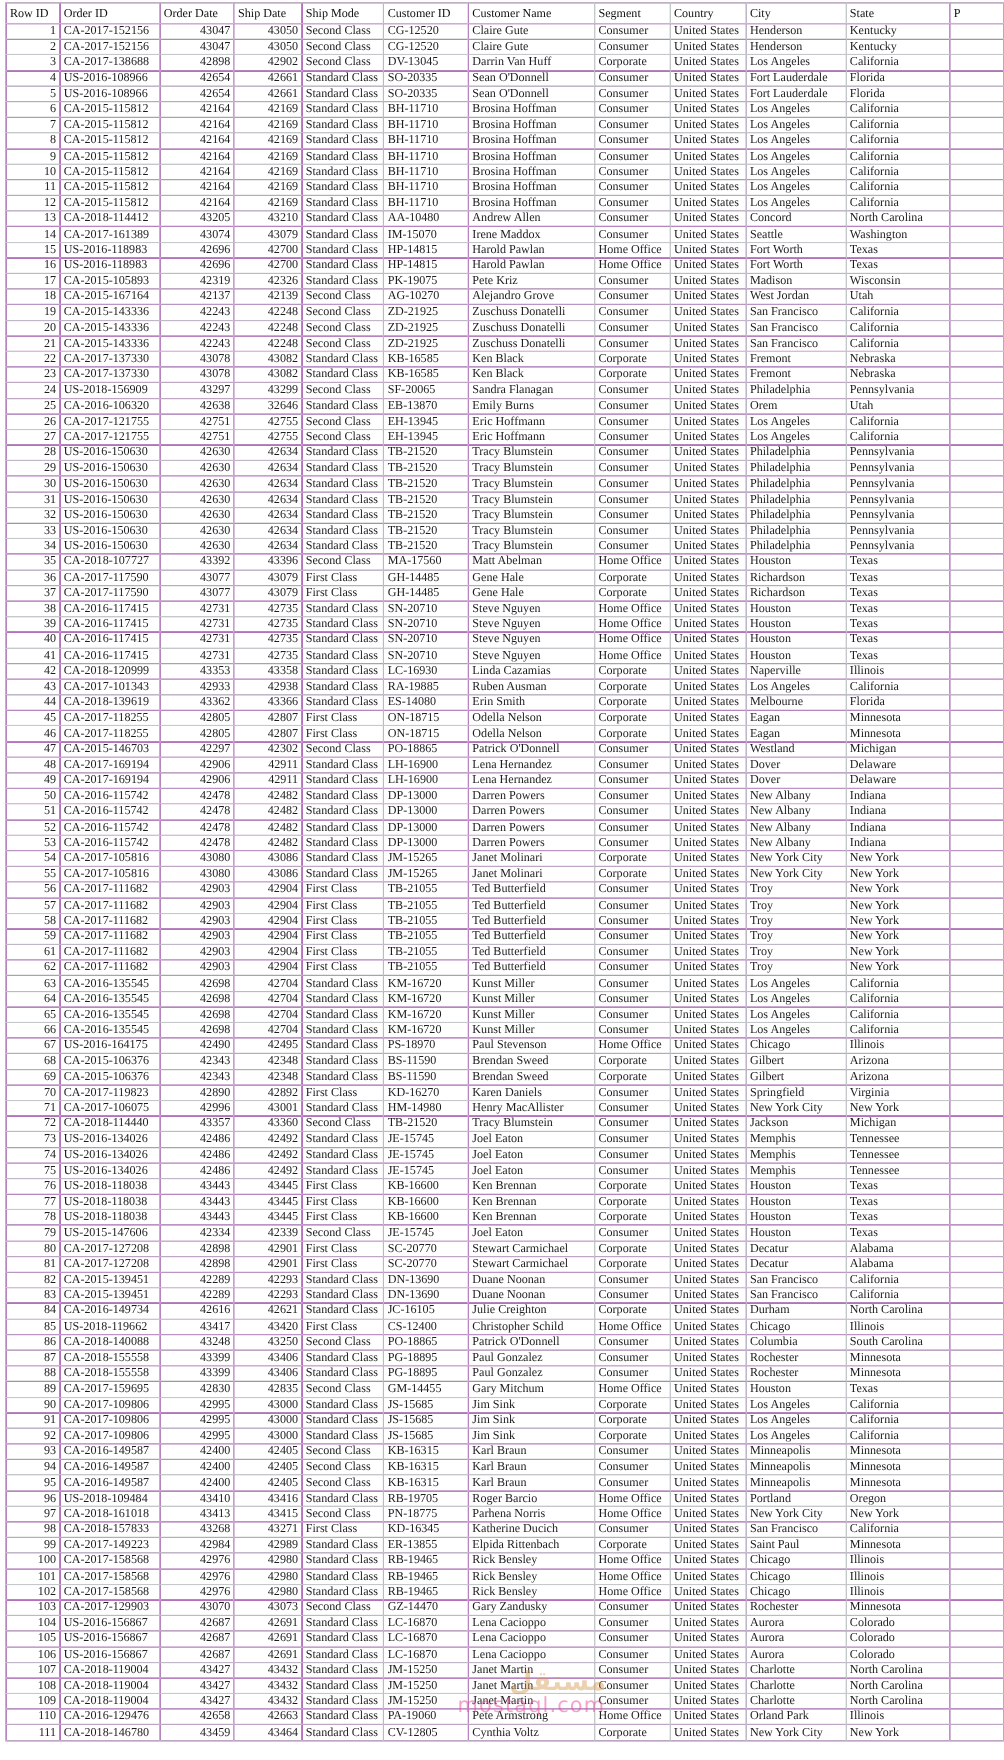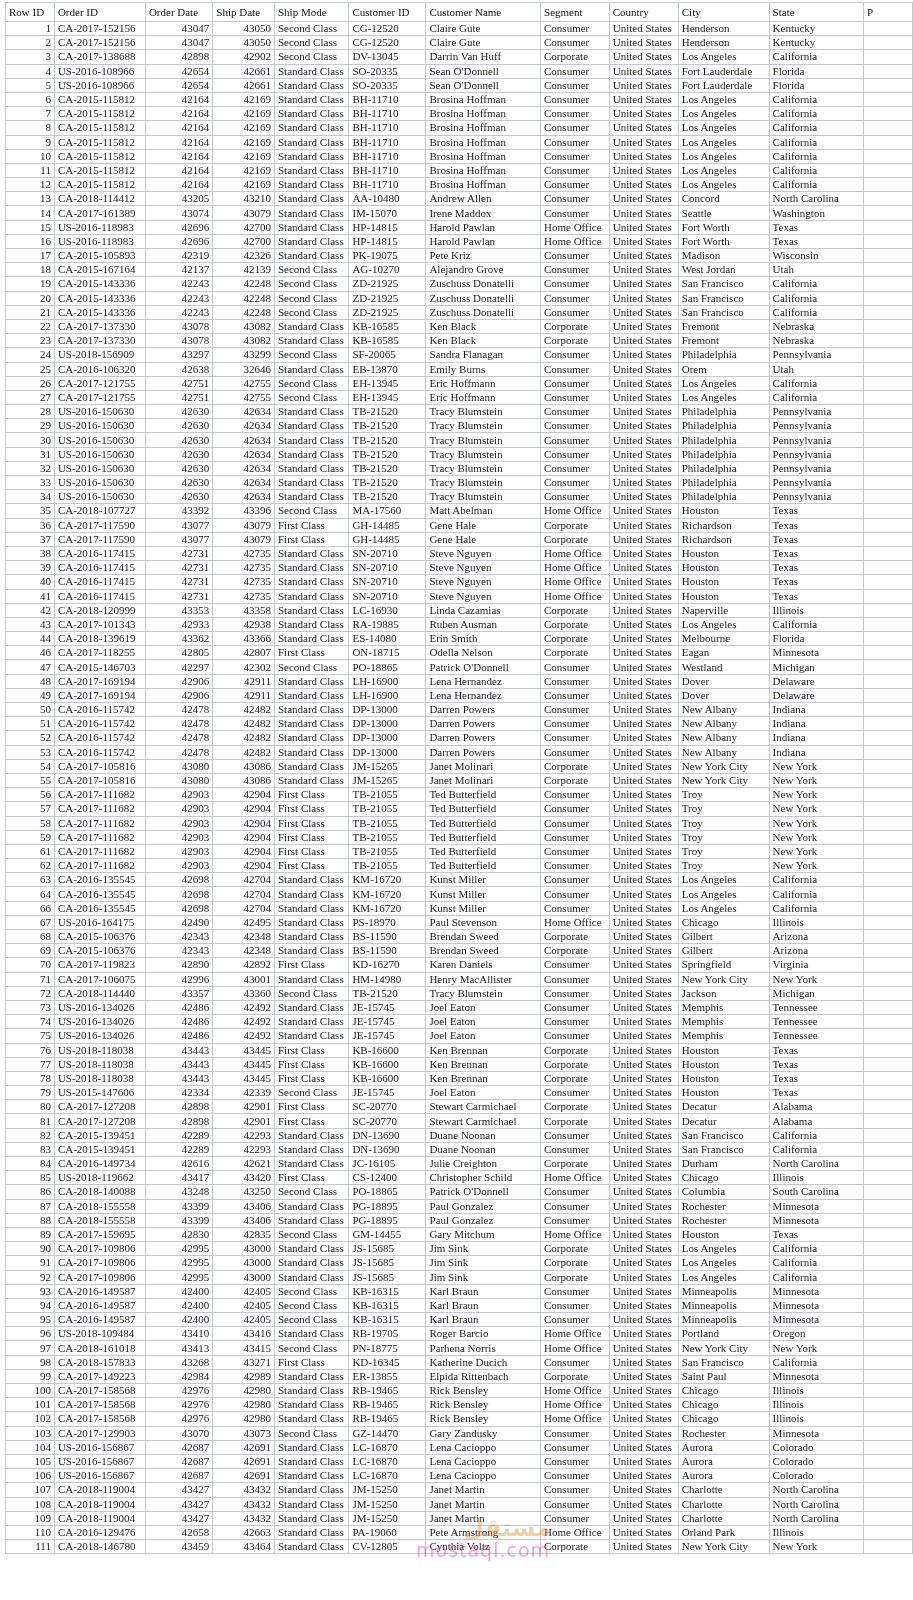--- a/index.html
+++ b/index.html
@@ -681,20 +681,34 @@
           <td>Standard Class</td>
           <td>ES-14080</td>
           <td>Erin Smith</td>
           <td>Corporate</td>
           <td>United States</td>
           <td>Melbourne</td>
           <td>Florida</td>
           <td></td>
         </tr>
         <tr>
+          <td class="num">45</td>
+          <td>CA-2017-118255</td>
+          <td class="num">42805</td>
+          <td class="num">42807</td>
+          <td>First Class</td>
+          <td>ON-18715</td>
+          <td>Odella Nelson</td>
+          <td>Corporate</td>
+          <td>United States</td>
+          <td>Eagan</td>
+          <td>Minnesota</td>
+          <td></td>
+        </tr>
+        <tr>
           <td class="num">46</td>
           <td>CA-2017-118255</td>
           <td class="num">42805</td>
           <td class="num">42807</td>
           <td>First Class</td>
           <td>ON-18715</td>
           <td>Odella Nelson</td>
           <td>Corporate</td>
           <td>United States</td>
           <td>Eagan</td>
@@ -920,20 +934,34 @@
           <td>KM-16720</td>
           <td>Kunst Miller</td>
           <td>Consumer</td>
           <td>United States</td>
           <td>Los Angeles</td>
           <td>California</td>
           <td></td>
         </tr>
         <tr>
           <td class="num">64</td>
+          <td>CA-2016-135545</td>
+          <td class="num">42698</td>
+          <td class="num">42704</td>
+          <td>Standard Class</td>
+          <td>KM-16720</td>
+          <td>Kunst Miller</td>
+          <td>Consumer</td>
+          <td>United States</td>
+          <td>Los Angeles</td>
+          <td>California</td>
+          <td></td>
+        </tr>
+        <tr>
+          <td class="num">65</td>
           <td>CA-2016-135545</td>
           <td class="num">42698</td>
           <td class="num">42704</td>
           <td>Standard Class</td>
           <td>KM-16720</td>
           <td>Kunst Miller</td>
           <td>Consumer</td>
           <td>United States</td>
           <td>Los Angeles</td>
           <td>California</td>

